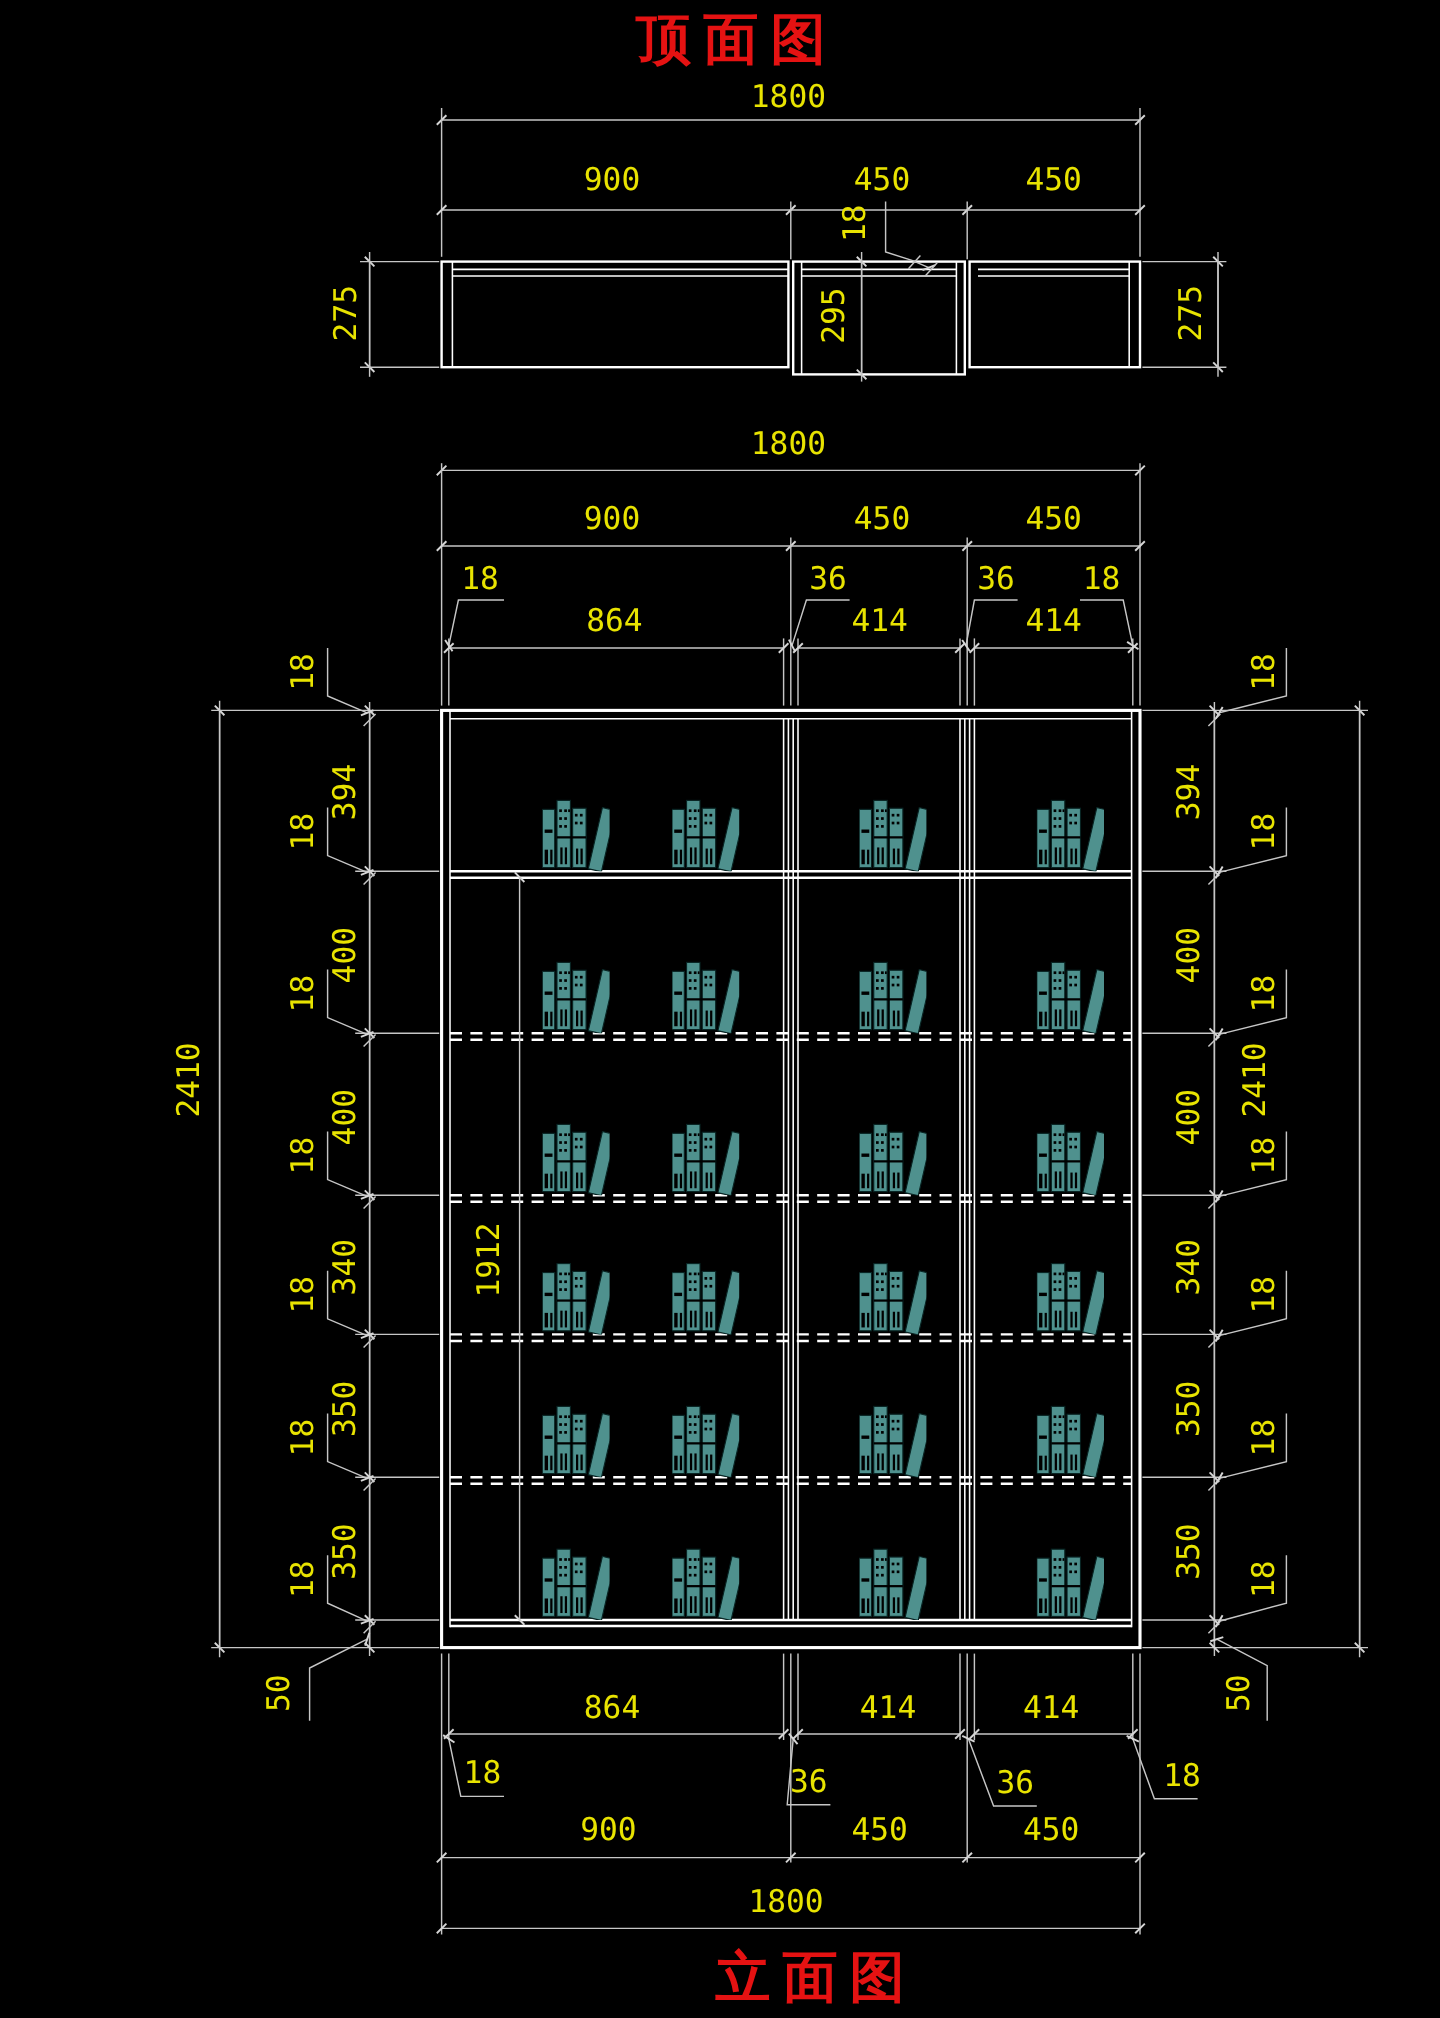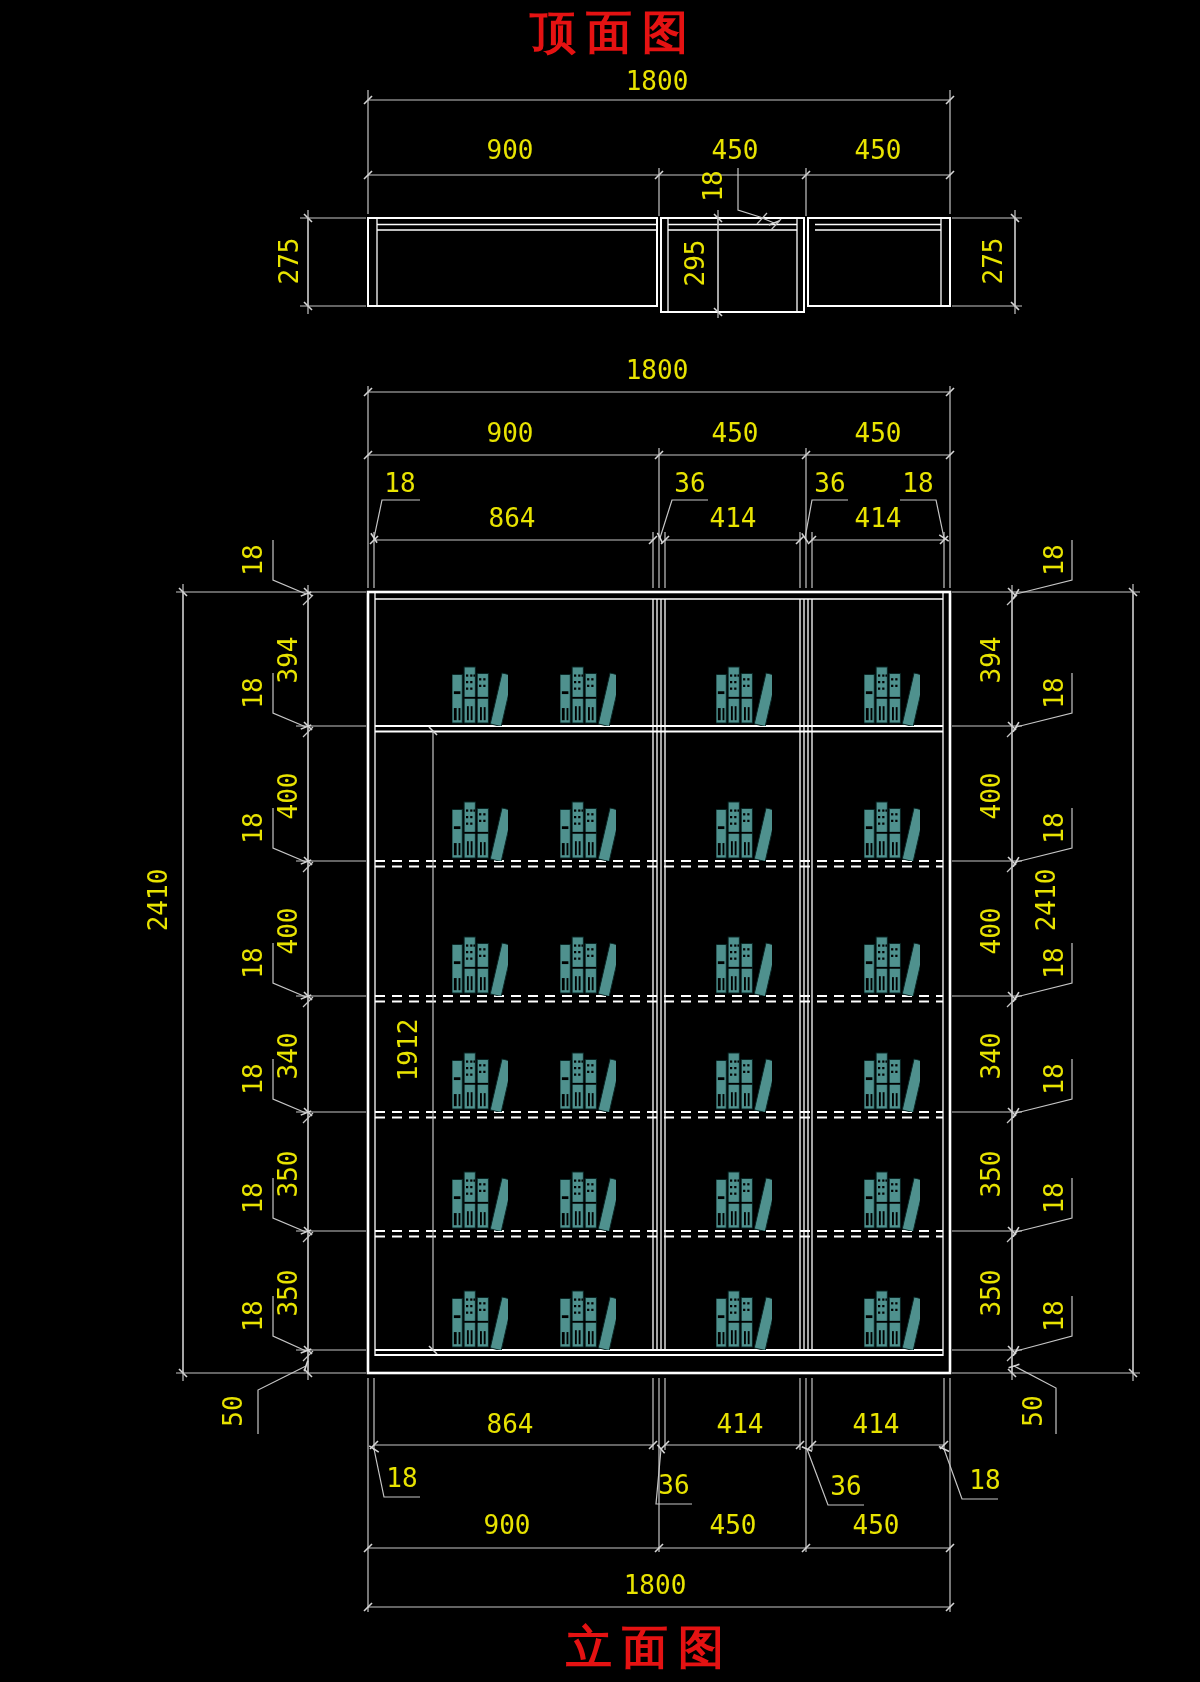--- a/index.html
+++ b/index.html
@@ -333,15 +333,15 @@
 <div class="d" style="left:740px;top:1424px">414</div>
 <div class="d" style="left:876px;top:1424px">414</div>
 <div class="d" style="left:402px;top:1478px">18</div>
 <div class="d" style="left:674px;top:1485px">36</div>
 <div class="d" style="left:846px;top:1486px">36</div>
 <div class="d" style="left:985px;top:1480px">18</div>
 <div class="d" style="left:507px;top:1525px">900</div>
 <div class="d" style="left:733px;top:1525px">450</div>
 <div class="d" style="left:876px;top:1525px">450</div>
 <div class="d" style="left:655px;top:1585px">1800</div>
-<div class="d title" style="left:650px;top:1647px">立面图</div>
+<div class="d title" style="left:680px;top:1647px">立面图</div>
 
 </div>
 
 </body></html>

